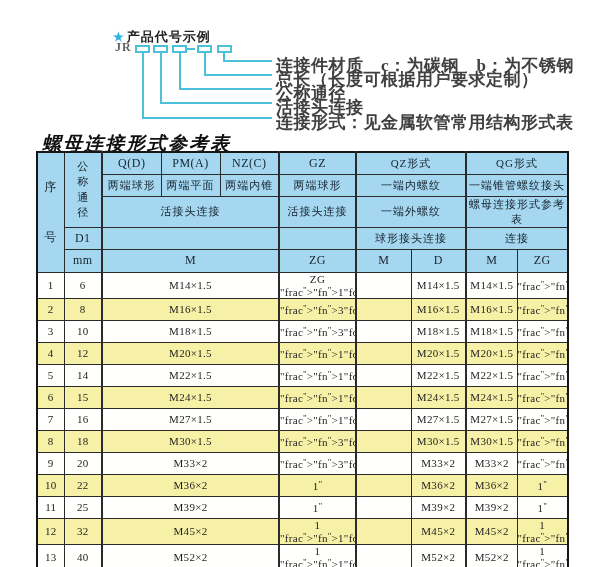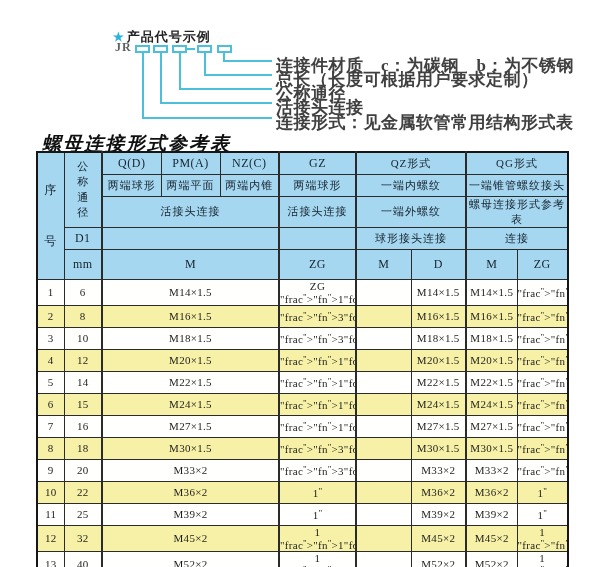--- a/index.html
+++ b/index.html
@@ -30,21 +30,21 @@
   .tbl-title{position:absolute;left:34px;top:123px;margin:8px;font-size:19px;font-weight:bold;
        font-style:italic;color:#101010;letter-spacing:2px;white-space:nowrap;}
 
   
   table.ref{position:absolute;left:36px;top:151px;width:531px;border-collapse:collapse;
        table-layout:fixed;border:2px solid #161616;}
   .ref th,.ref td{border:1px solid #2b2b2b;padding:0;text-align:center;vertical-align:middle;
        font-weight:normal;overflow:hidden;}
   .ref thead th{background:#a6d7f0;font-size:11px;letter-spacing:1px;color:#15232e;}
   .ref thead tr{height:22px;}
-  .ref thead tr:last-child{height:30px;}
+  .ref thead tr:last-child{height:23px;}
   .ref thead .lat{font-size:12px;letter-spacing:0.5px;}
   .ref tbody td{font-size:11px;height:21px;background:#fffffe;letter-spacing:0.3px;}
   .ref tbody tr.alt td{background:#f6f1a6;}
   .bl2{border-left-width:2px !important;}
   .vxh{display:inline-block;width:1.1em;word-break:break-all;line-height:4.2;font-size:12px;}
   .vcol{display:inline-block;width:1.1em;word-break:break-all;line-height:1.4;font-size:11px;letter-spacing:0;}
   .q{font-size:9px;vertical-align:3px;letter-spacing:0;}
 </style>
 </head>
 <body>

